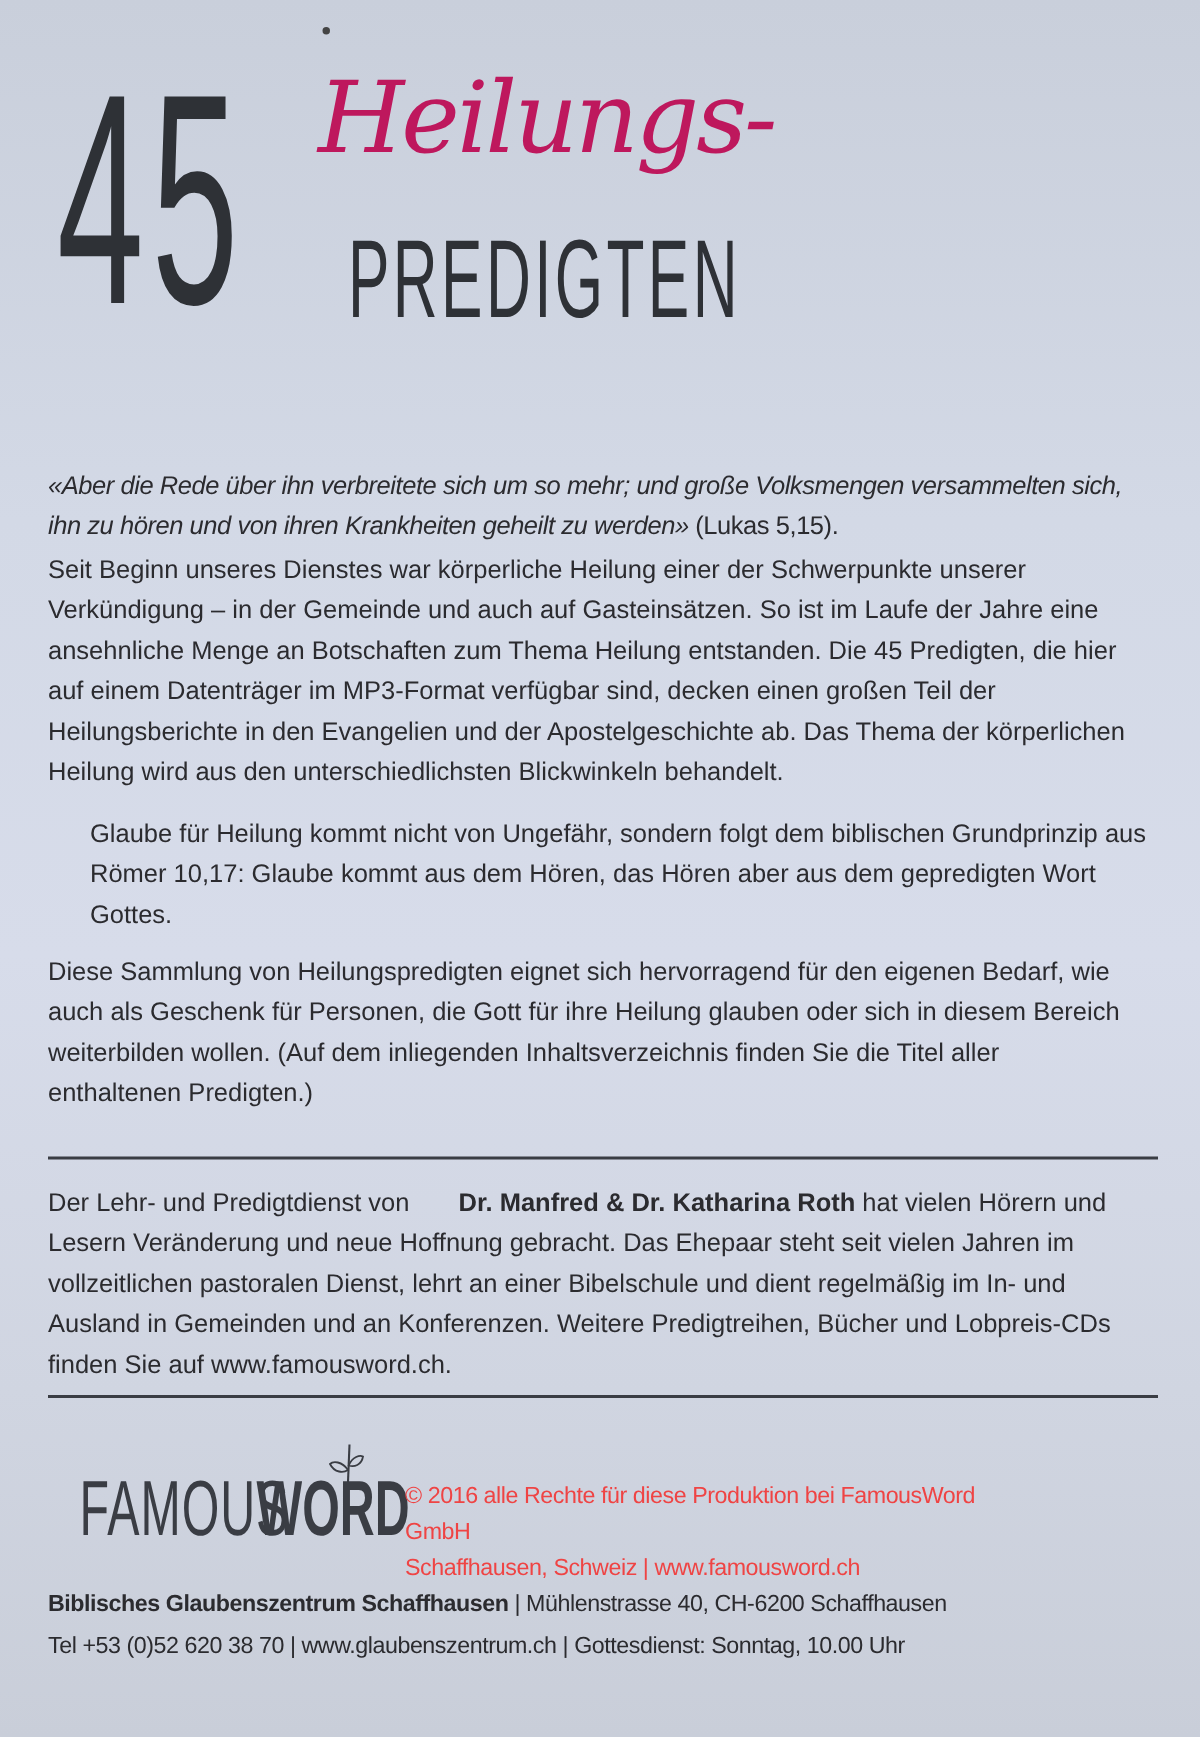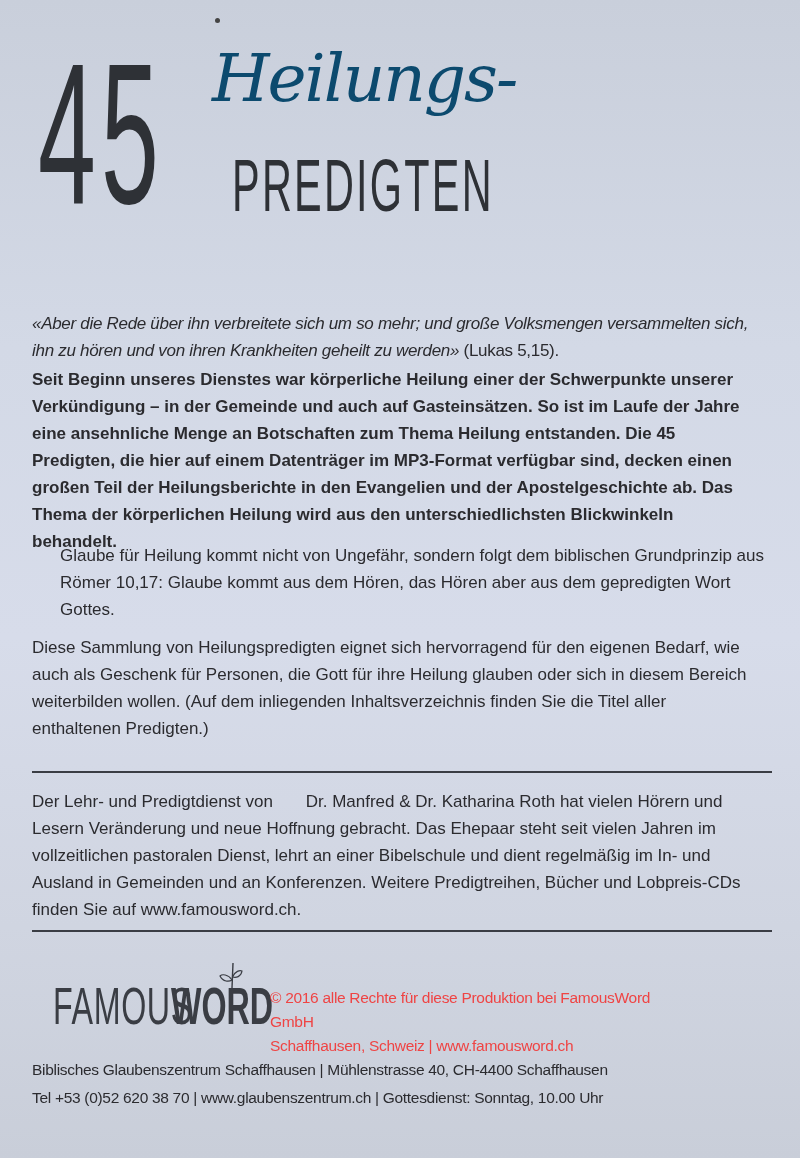--- a/index.html
+++ b/index.html
@@ -15,63 +15,63 @@
     .big-num {
       position: absolute; left: 38px; top: 34px;
       font-family: "Liberation Sans", sans-serif; font-weight: 400;
       font-size: 200px; line-height: 200px; color: #2e3136;
       transform: scaleX(0.52); transform-origin: left top;
       letter-spacing: 10px;
     }
     .script {
       position: absolute; left: 212px; top: 40px;
       font-family: "DejaVu Serif", serif; font-style: italic;
-      font-size: 66px; color: #0c4a6e; letter-spacing: -2px;
+      font-size: 66px; color: #be185d; letter-spacing: -2px;
     }
     .subtitle {
       position: absolute; left: 232px; top: 148px;
       font-family: "Liberation Sans", sans-serif; font-size: 74px; line-height: 76px;
       color: #2e3136; transform: scaleX(0.56); transform-origin: left top;
       letter-spacing: 4px;
     }
     .body-text {
       position: absolute; left: 32px; width: 720px;
       font-family: "Liberation Sans Narrow", "Liberation Sans", sans-serif;
       font-size: 17px; line-height: 27px; color: #2b2b2f;
     }
     .quote { top: 282px; font-style: italic; letter-spacing: -0.3px; margin-top: 28px; }
     .quote .ref { font-style: normal; }
-    .p1 { top: 366px; font-weight: bold; }
+    .p1 { top: 366px; }
     .p2 { top: 542px; margin-left: 28px; }
     .p3 { top: 634px; }
     .rule { position: absolute; left: 32px; width: 740px; height: 2px; background: #3a3d44; }
     .rule1 { top: 771px; }
     .rule2 { top: 930px; }
     .bio { top: 788px; }
-    .bio b { font-weight: 400; padding-left: 28px; }
+    .bio b { font-weight: 700; padding-left: 28px; }
     .logo { position: absolute; left: 30px; top: 962px; height: 70px; width: 240px; margin-left: 23px; }
     .logo-famous {
       position: absolute; left: 0; top: 18px; font-size: 52px; line-height: 52px;
       color: #3a3d44; font-weight: 400; transform: scaleX(0.62); transform-origin: left top;
       letter-spacing: 1px;
     }
     .logo-word {
       position: absolute; left: 118px; top: 18px; font-size: 52px; line-height: 52px;
       color: #3a3d44; font-weight: 700; transform: scaleX(0.62); transform-origin: left top;
     }
     .leaf-icon { position: absolute; left: 166px; top: 0; width: 24px; height: 26px; }
     .copyright {
       position: absolute; left: 270px; top: 986px; font-size: 15.5px; line-height: 24px;
       color: #ef4444; letter-spacing: -0.3px;
     }
     .address {
       position: absolute; left: 32px; top: 1056px; font-size: 15.5px; line-height: 28px;
       color: #2b2b2f; letter-spacing: -0.3px;
     }
-    .address b { font-weight: 400; }
+    .address b { font-weight: 700; }
     .dot { position: absolute; left: 215px; top: 18px; width: 5px; height: 5px; border-radius: 50%; background: #444; }
   </style>
 </head>
 <body>
 
 <div class="page">
   <div class="dot"></div>
 
   <div class="header">
     <div class="big-num">45</div>
@@ -105,16 +105,16 @@
     <div class="logo-famous">FAMOUS</div>
     <div class="logo-word">WORD</div>
   </div>
 
   <div class="copyright">
     <div>© 2016 alle Rechte für diese Produktion bei FamousWord GmbH</div>
     <div>Schaffhausen, Schweiz | www.famousword.ch</div>
   </div>
 
   <div class="address">
-    <div><b>Biblisches Glaubenszentrum Schaffhausen</b><span> | Mühlenstrasse 40, CH-4400 Schaffhausen</span></div>
+    <div><b>Biblisches Glaubenszentrum Schaffhausen</b><span> | Mühlenstrasse 40, CH-6200 Schaffhausen</span></div>
     <div>Tel +53 (0)52 620 38 70 | www.glaubenszentrum.ch | Gottesdienst: Sonntag, 10.00 Uhr</div>
   </div>
 </div>
 
 </body></html>

